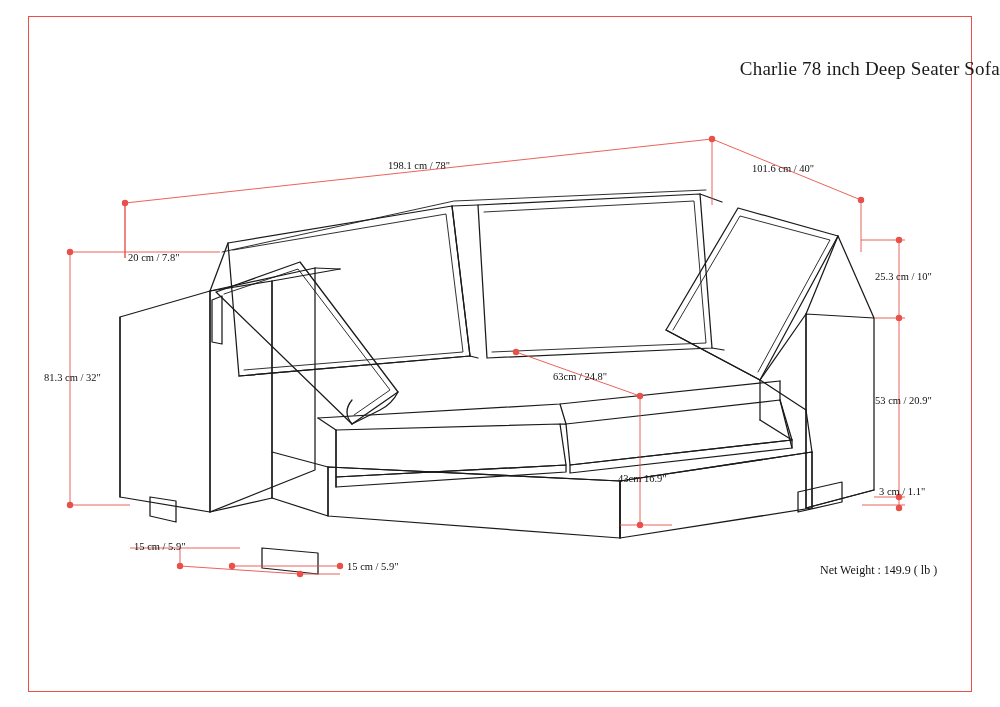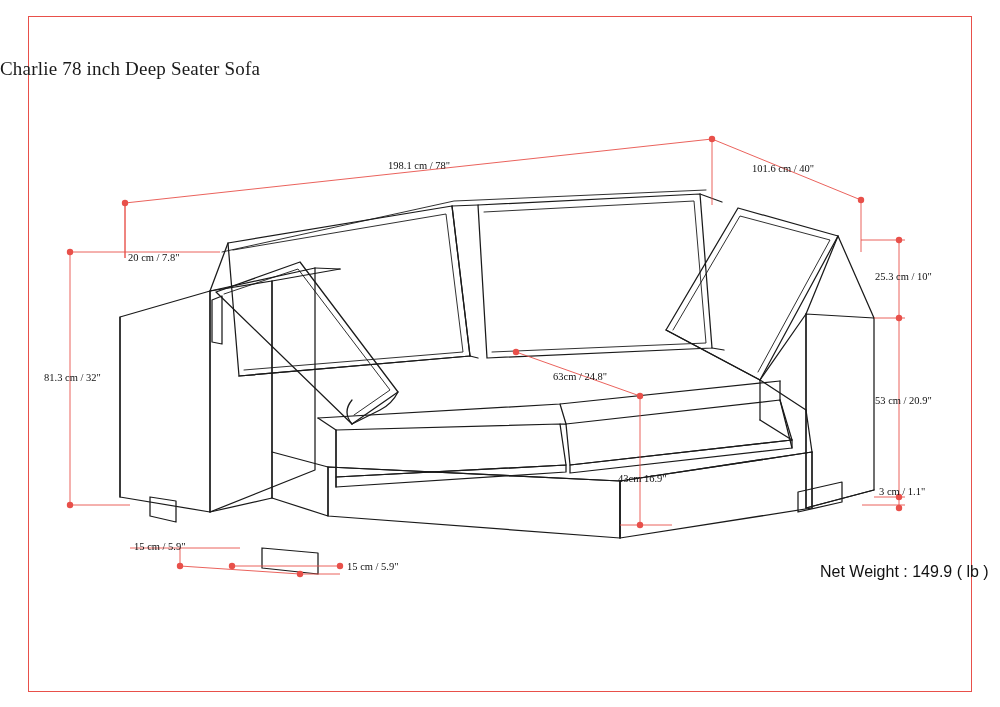--- a/index.html
+++ b/index.html
@@ -24,21 +24,21 @@
     width: 944px;
     height: 676px;
     border: 1px solid #e8504a;
     box-sizing: border-box;
   }
   #title {
     position: absolute;
     left: 0;
     top: 58px;
     width: 1000px;
-    text-align: left;
+    text-align: right;
     font-size: 19px;
     color: #1a1a1a;
     font-family: "Liberation Serif", serif;
     letter-spacing: 0.2px;
   }
   svg#art {
     position: absolute;
     left: 0;
     top: 0;
     width: 1000px;
@@ -46,23 +46,23 @@
   }
   .dimlabel {
     position: absolute;
     font-size: 10.5px;
     color: #111111;
     font-family: "Liberation Serif", serif;
     white-space: nowrap;
   }
   .netweight {
     position: absolute;
-    font-size: 16px;
+    font-size: 12px;
     color: #111111;
-    font-family: Liberation Sans, sans-serif;
+    font-family: Liberation Serif, serif;
     white-space: nowrap;
   }
 </style>
 </head>
 <body>
 
 <div id="canvas">
 
   <div id="frame"></div>
 

